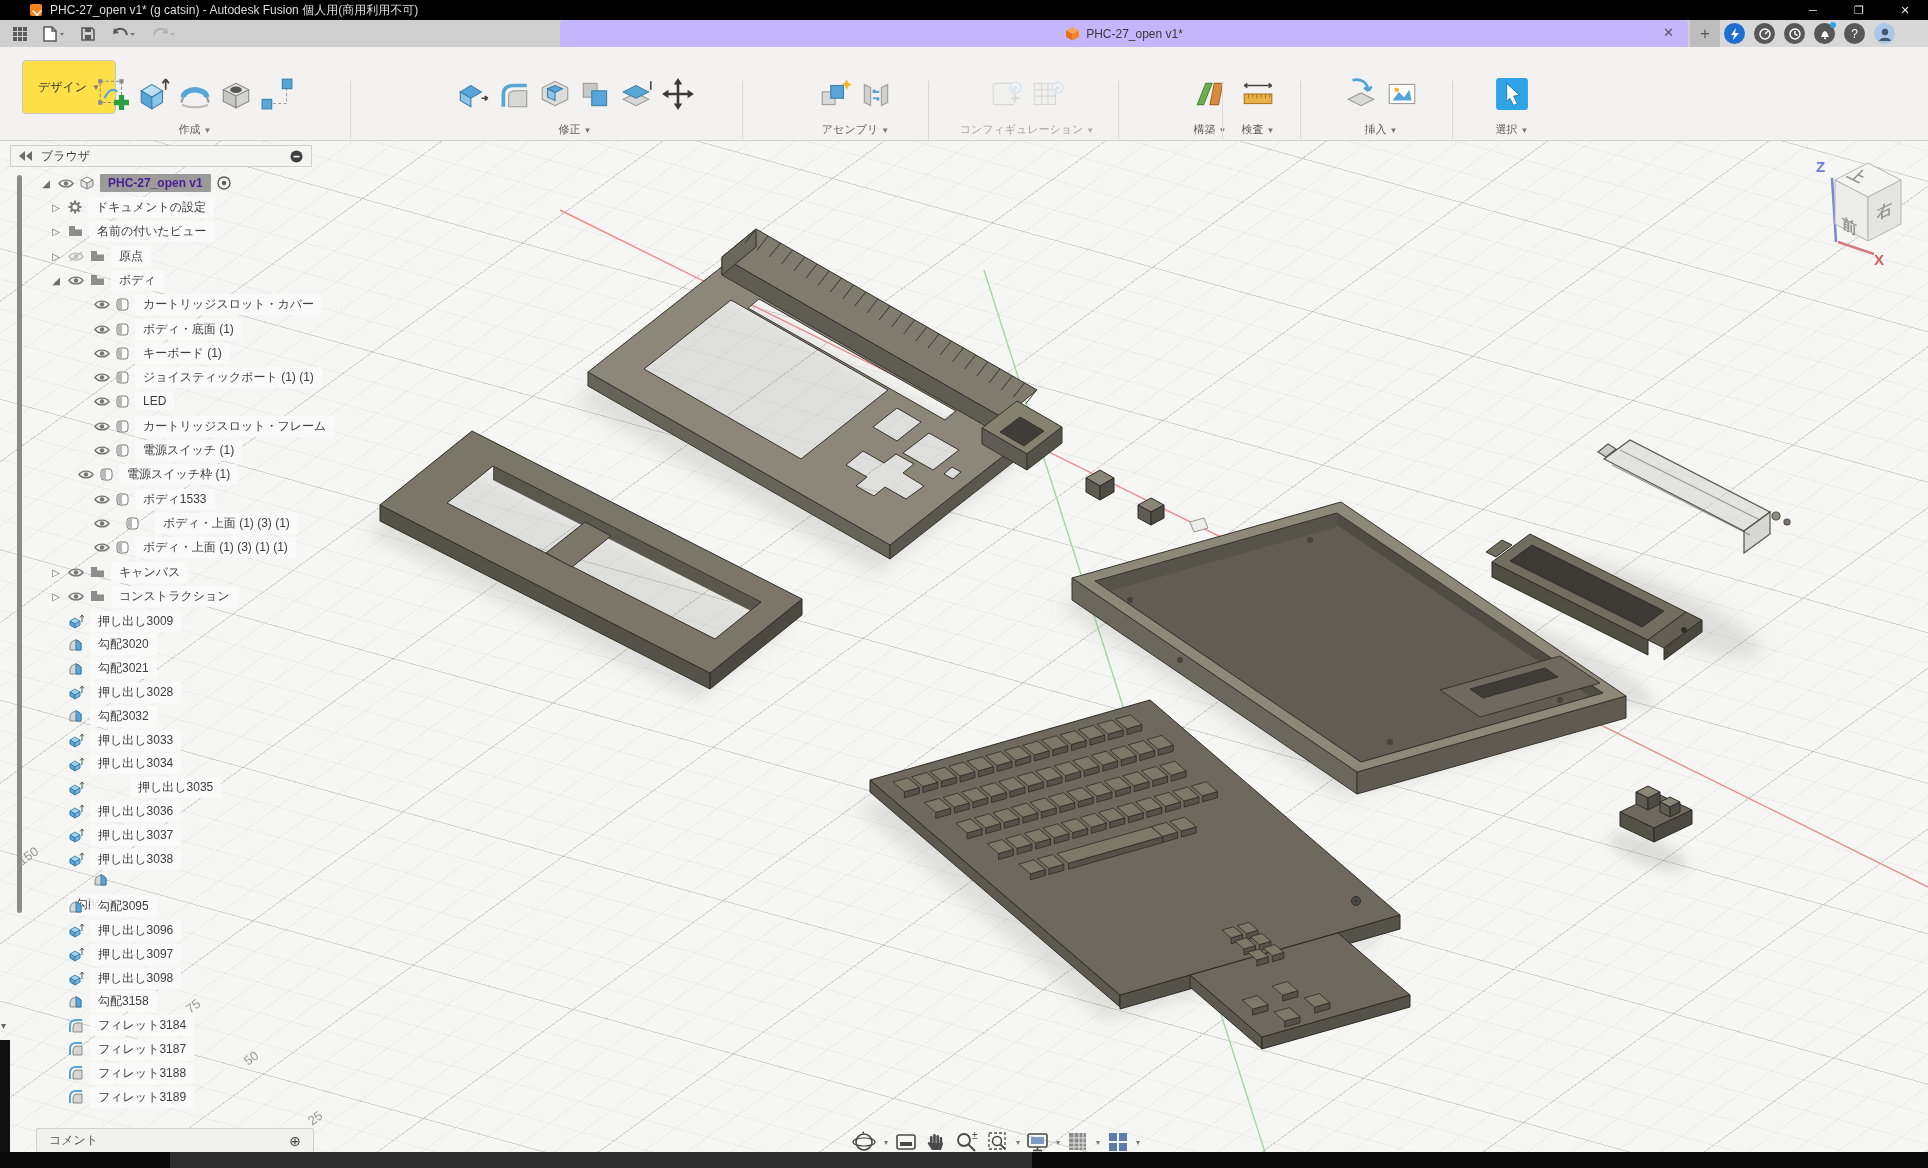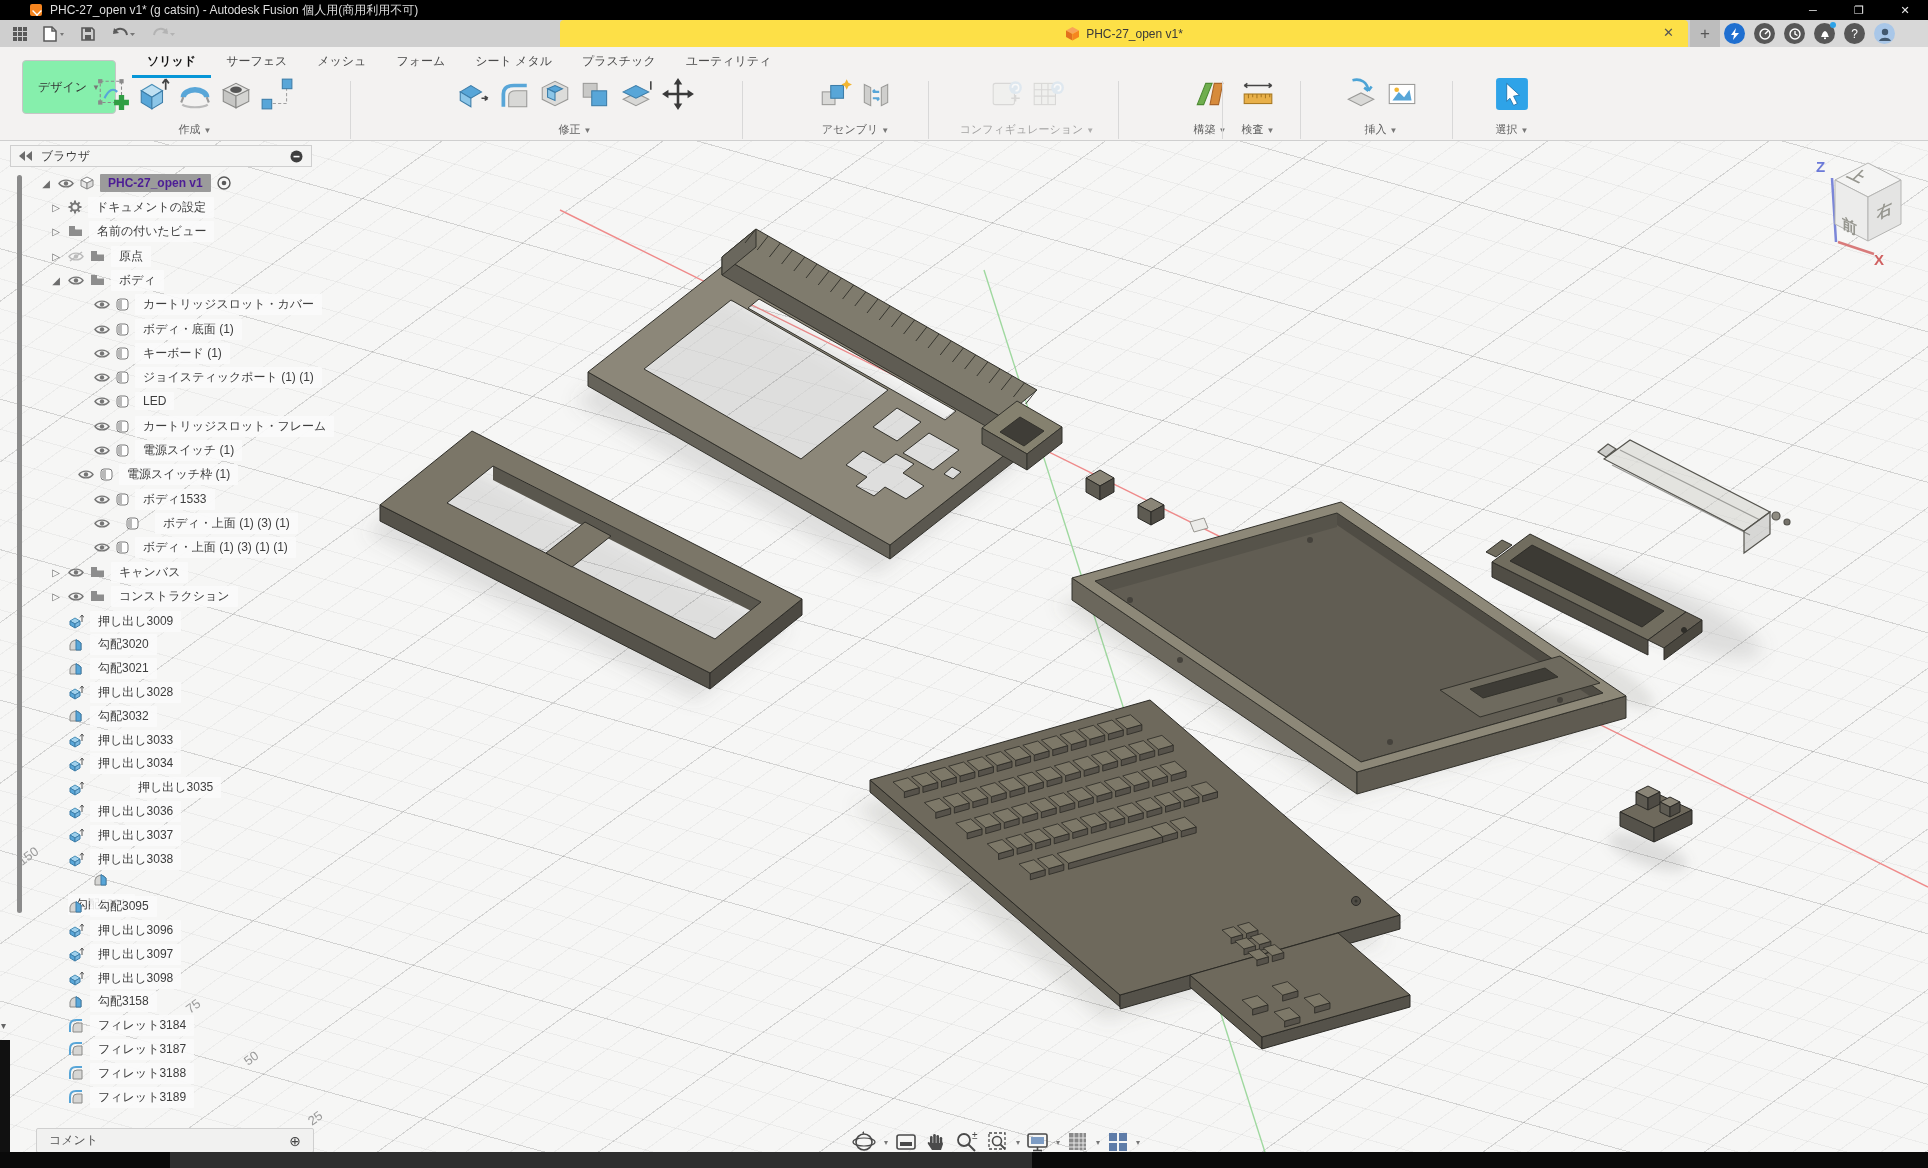--- a/index.html
+++ b/index.html
@@ -10,30 +10,30 @@
   .titlebar{position:absolute;left:0;top:0;width:1928px;height:20px;background:#000;color:#ddd;
             display:flex;align-items:center;font-size:12px;z-index:40;}
   .fusion-logo{width:12px;height:12px;background:#f6851f;border-radius:2px;margin:0 8px 0 30px;position:relative;}
   .fusion-logo::after{content:"";position:absolute;left:2px;top:2px;width:8px;height:8px;border-left:2px solid #fff;border-bottom:2px solid #fff;transform:rotate(-45deg) scale(.7);}
   .win-controls{margin-left:auto;display:flex;}
   .win-btn{width:46px;height:20px;display:flex;align-items:center;justify-content:center;color:#e8e8e8;font-size:11px;}
   
   .tabstrip{position:absolute;left:0;top:20px;width:1928px;height:27px;background:#cfcfcf;z-index:39;display:flex;align-items:center;}
   .qat{display:flex;align-items:center;gap:14px;padding-left:12px;}
   .qat svg{display:block;}
-  .doc-tab{position:absolute;left:560px;top:0;width:1128px;height:27px;background:#fde047;
+  .doc-tab{position:absolute;left:560px;top:0;width:1128px;height:27px;background:#c4b5fd;
            display:flex;align-items:center;justify-content:center;font-size:12px;color:#3a3a3a;border-radius:4px 4px 0 0;}
   .doc-close{position:absolute;right:14px;top:5px;font-size:13px;color:#555;}
   .newtab{position:absolute;left:1690px;top:0;width:30px;height:27px;background:#bdbdbd;color:#555;
           display:flex;align-items:center;justify-content:center;font-size:17px;}
   .tab-right-icons{position:absolute;left:1720px;top:0;width:208px;height:27px;background:#d8d8d8;display:flex;align-items:center;gap:9px;padding-left:4px;box-sizing:border-box;}
   .circ{width:21px;height:21px;border-radius:50%;background:#575757;display:flex;align-items:center;justify-content:center;color:#fff;font-size:12px;position:relative;flex:0 0 auto;}
   
   .ribbon{position:absolute;left:0;top:47px;width:1928px;height:93px;background:#f3f2f1;border-bottom:1px solid #cfcfcf;z-index:38;}
-  .ws-btn{position:absolute;left:22px;top:13px;width:92px;height:52px;background:#86efac;border:1px solid #c6c6c6;border-radius:4px;
+  .ws-btn{position:absolute;left:22px;top:13px;width:92px;height:52px;background:#fde047;border:1px solid #c6c6c6;border-radius:4px;
           display:flex;align-items:center;justify-content:center;font-size:12px;color:#333;gap:5px;}
   .rtabs{position:absolute;left:132px;top:2px;display:flex;}
   .rtab{padding:4px 15px 5px;font-size:12px;color:#4a4a4a;border-bottom:3px solid transparent;}
   .rtab.active{color:#111;border-bottom-color:#0696d7;font-weight:bold;}
   .rgroup{position:absolute;top:30px;height:60px;display:flex;flex-direction:column;align-items:center;}
   .rgroup .icons{display:flex;align-items:flex-start;gap:7px;height:44px;}
   .rgroup .glabel{font-size:11px;color:#5f5f5f;margin-top:1px;white-space:nowrap;}
   .rsep{position:absolute;top:34px;width:1px;height:58px;background:#d8d8d8;}
   .caret{font-size:8px;color:#777;}
   
@@ -157,29 +157,20 @@
         </svg>
       </span>
   </div>
 </div>
 
 <div class="ribbon">
   <div class="ws-btn">
     <span>デザイン</span>
       <span class="caret">▼</span>
   </div>
-  <div class="rtabs" id="ribbon-tabs">
-      <span class="rtab active">ソリッド</span>
-      <span class="rtab">サーフェス</span>
-      <span class="rtab">メッシュ</span>
-      <span class="rtab">フォーム</span>
-      <span class="rtab">シート メタル</span>
-      <span class="rtab">プラスチック</span>
-      <span class="rtab">ユーティリティ</span>
-    </div>
 
   <div class="rgroup" style="left:95px;width:200px">
     <div class="icons">
       <svg width="34" height="34" viewBox="0 0 32 32">
           <rect x="4" y="4" width="20" height="20" fill="none" stroke="#8a8a8a" stroke-dasharray="3 2"></rect>
           <rect x="2" y="2" width="4" height="4" fill="#8a8a8a"></rect>
           <rect x="22" y="2" width="4" height="4" fill="#8a8a8a"></rect>
           <rect x="2" y="22" width="4" height="4" fill="#8a8a8a"></rect>
           <path d="M8 20 Q14 8 20 14" fill="none" stroke="#58a6d8" stroke-width="2"></path>
           <path d="M24 17 V31 M17 24 H31" stroke="#2f9e44" stroke-width="5"></path>

